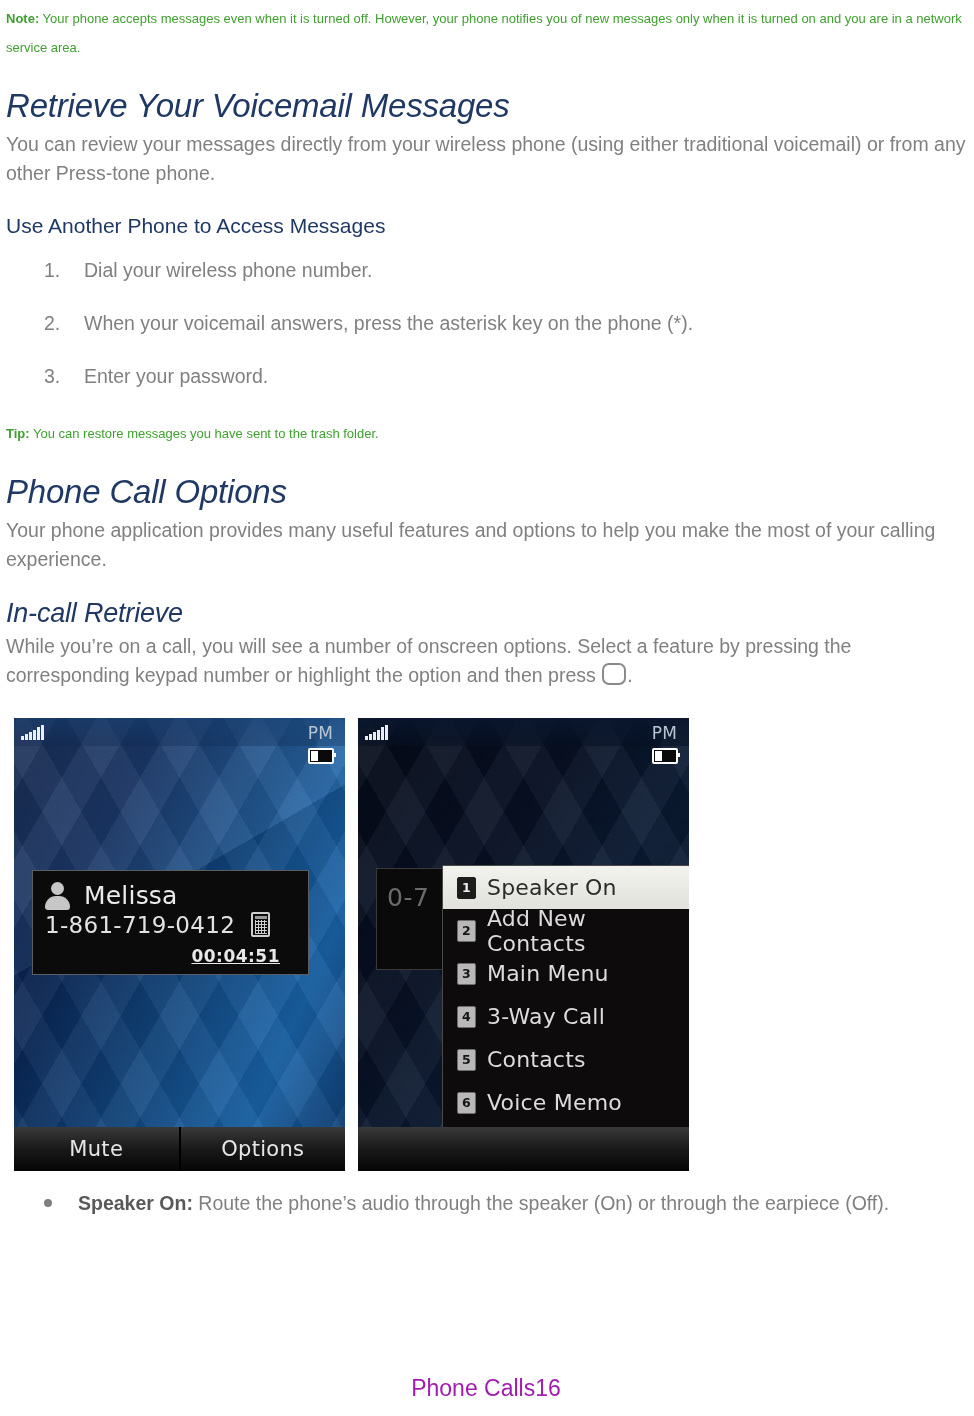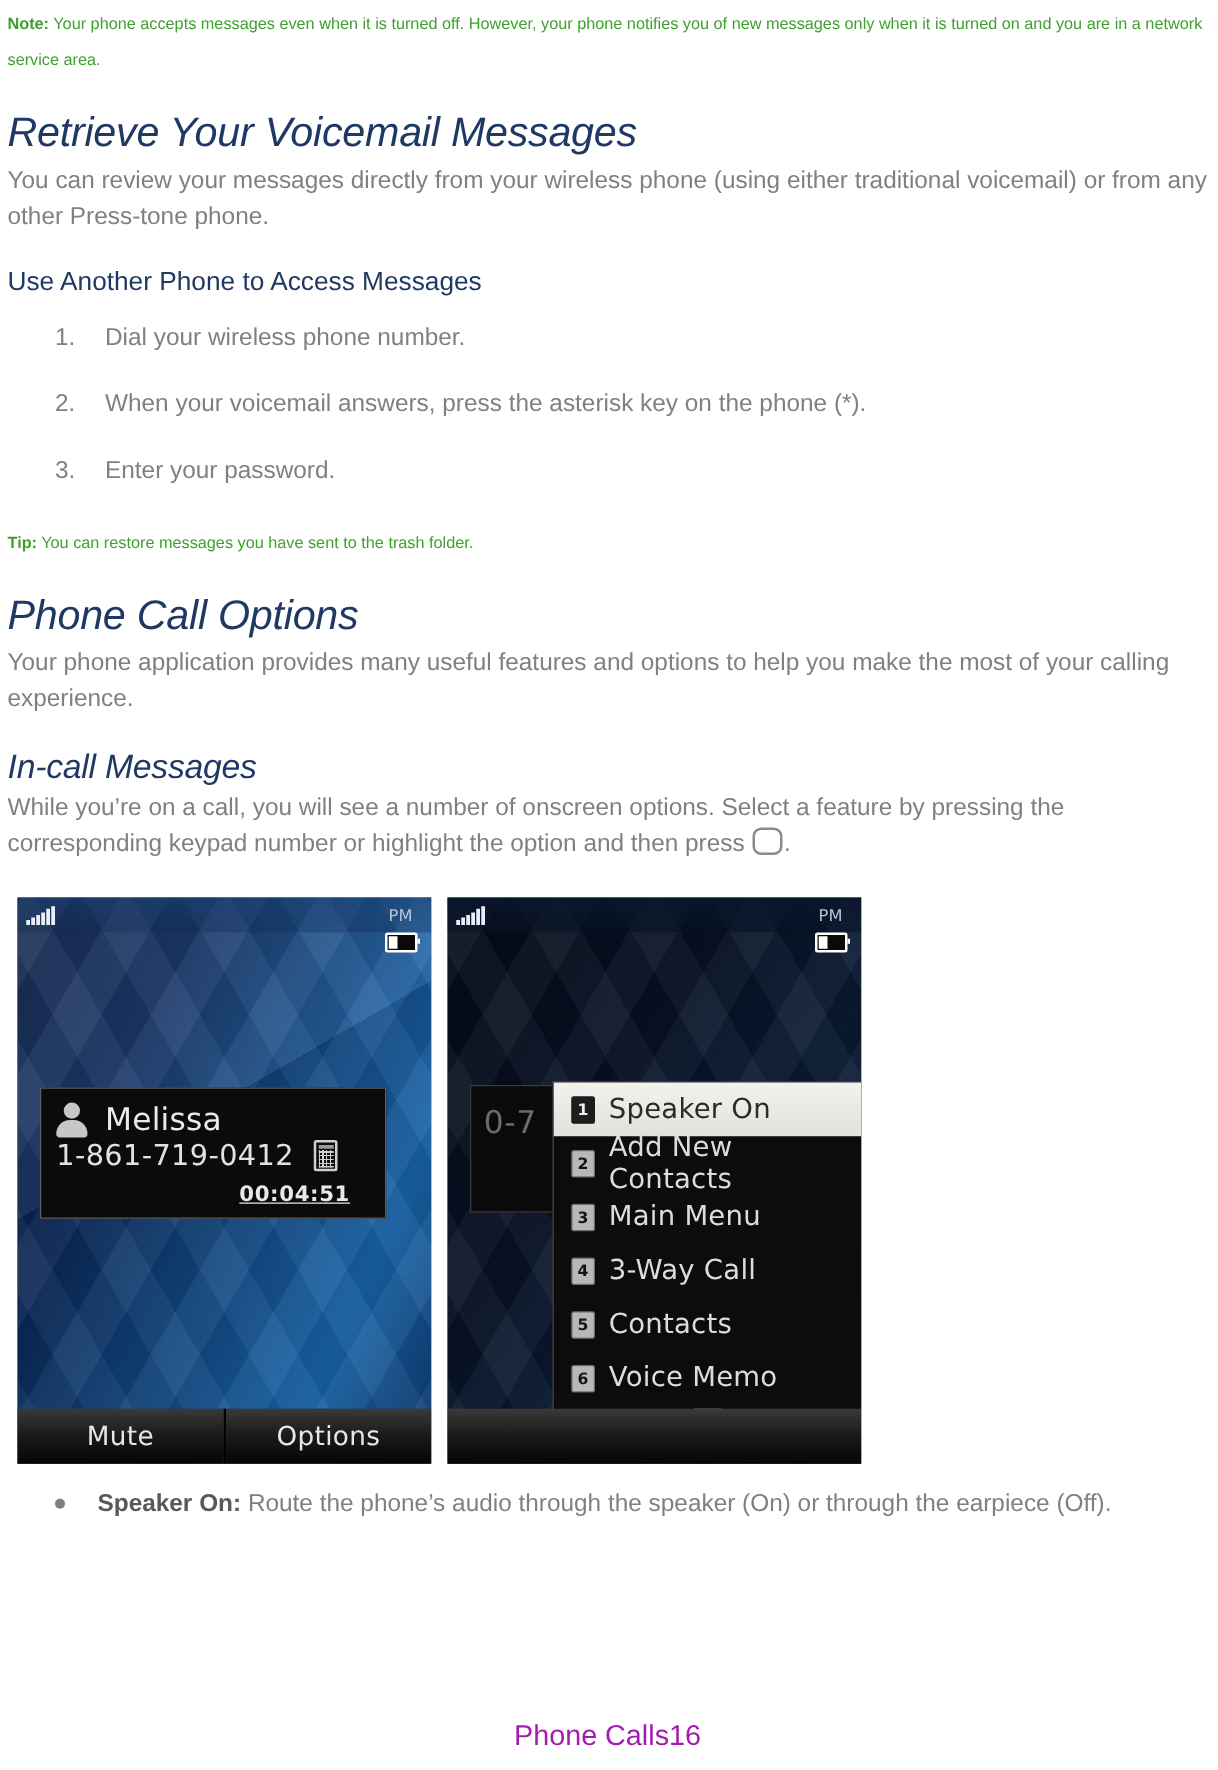--- a/index.html
+++ b/index.html
@@ -200,21 +200,21 @@
     gap: 5px;
     flex-direction: column;
   }
   .clock {
     color: #eef2f7;
     font-size: 15px;
     letter-spacing: .3px;
   }
   .ampm {
     color: #b9c4d2;
-    font-size: 13px;
+    font-size: 17px;
     letter-spacing: .3px;
   }
   .batt {
     position: relative;
     width: 22px;
     height: 12px;
     border: 2px solid #ffffff;
     border-radius: 2px;
     background: #0a0a0a;
   }
@@ -427,21 +427,21 @@
     <li><span class="num">1.</span><span>Dial your wireless phone number.</span></li>
     <li><span class="num">2.</span><span>When your voicemail answers, press the asterisk key on the phone (*).</span></li>
     <li><span class="num">3.</span><span>Enter your password.</span></li>
   </ol>
 
   <p class="tip"><b>Tip:</b><span> You can restore messages you have sent to the trash folder.</span></p>
 
   <h1 class="h-major">Phone Call Options</h1>
   <p class="body">Your phone application provides many useful features and options to help you make the most of your calling experience.</p>
 
-  <h2 class="h-sub">In-call Messages</h2>
+  <h2 class="h-sub">In-call Retrieve</h2>
   <p class="body"><span>While you’re on a call, you will see a number of onscreen options. Select a feature by pressing the corresponding keypad number or highlight the option and then press </span><span class="okkey"></span><span>.</span></p>
 
   <div class="figures">
 
     <div class="phone">
       <div class="wall"></div>
 
       <div class="statusbar">
         <span class="sig">
             <i></i>

